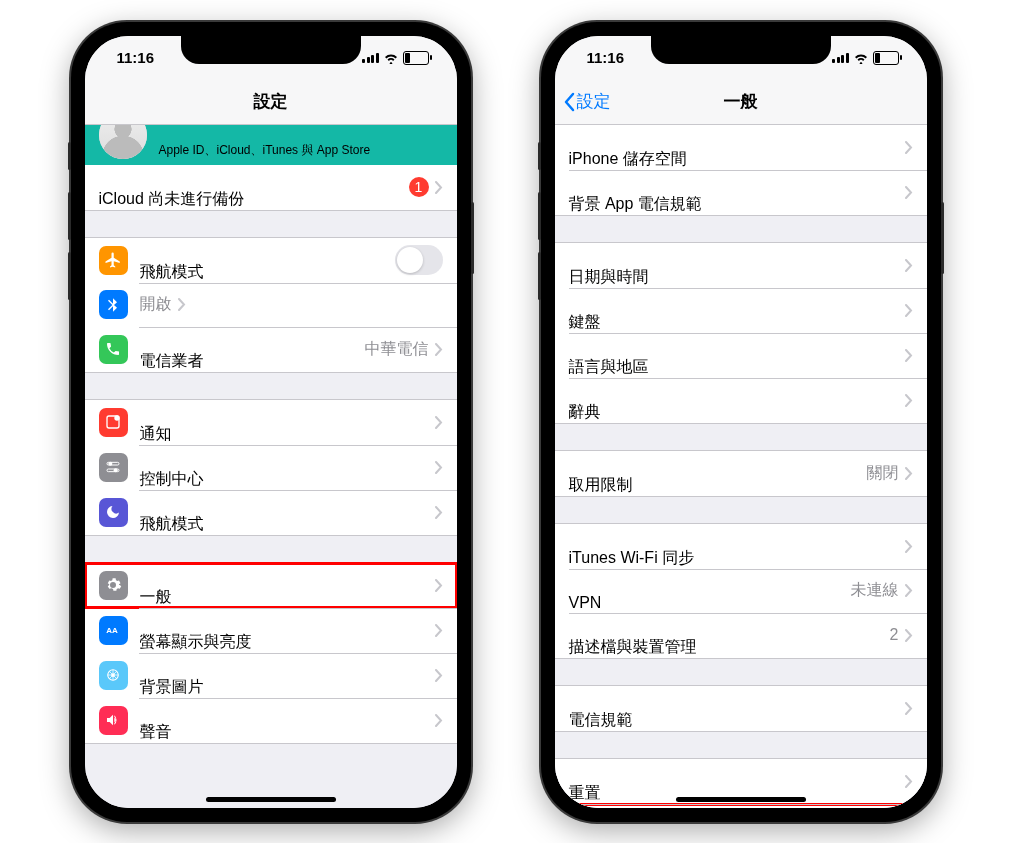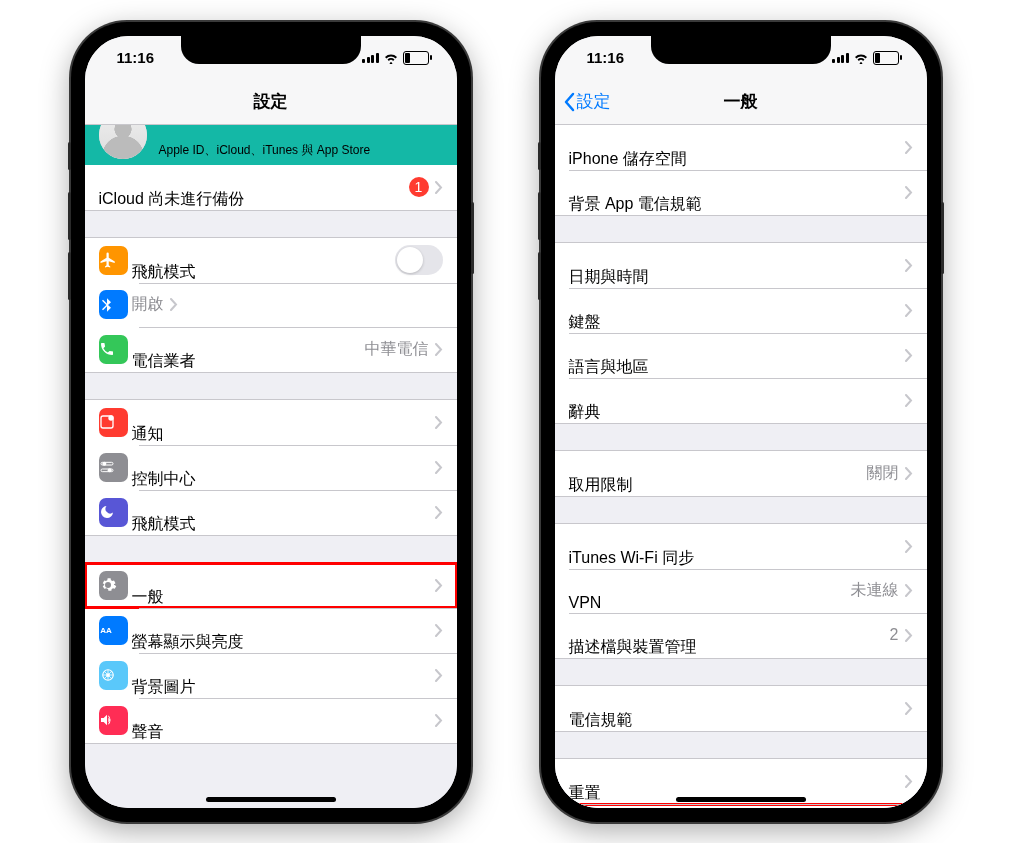--- a/index.html
+++ b/index.html
@@ -112,22 +112,22 @@
     position:absolute;
     left: 14px;
     right:0;
     top:0;
     height:0.5px;
     background:#c8c7cc;
   }
   .row.with-icon + .row.with-icon::before { left: 54px; }
   .icon {
     width:29px; height:29px; border-radius:7px;
-    margin-right: 4px;
-    display:flex; align-items:center; justify-content:flex-start;
+    margin-right: 12px;
+    display:flex; align-items:center; justify-content:center;
     flex-shrink:0;
     color:#fff;
   }
   .label { font-size:16px; flex:1; color:#000;margin-top:24px;}
   .detail { font-size:16px; color:#8e8e93; margin-right:6px;}
   .chev { color:#c7c7cc; }
   .chev svg{display:block;}
   .switch {
     width:48px; height:30px; border-radius:15px; background:#e5e5ea; position:relative;
   }

